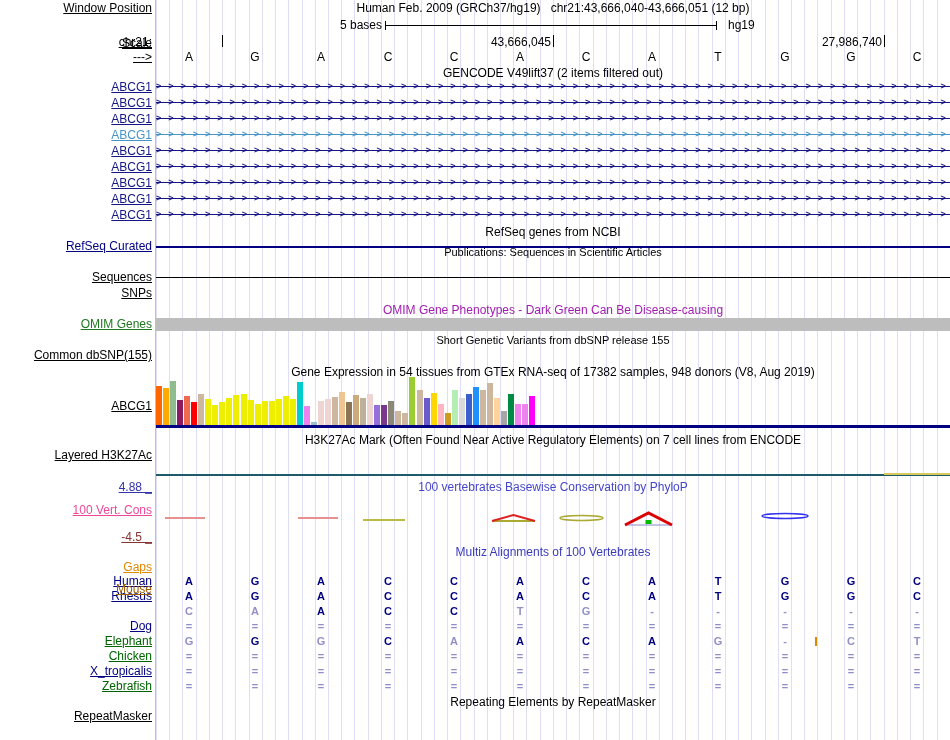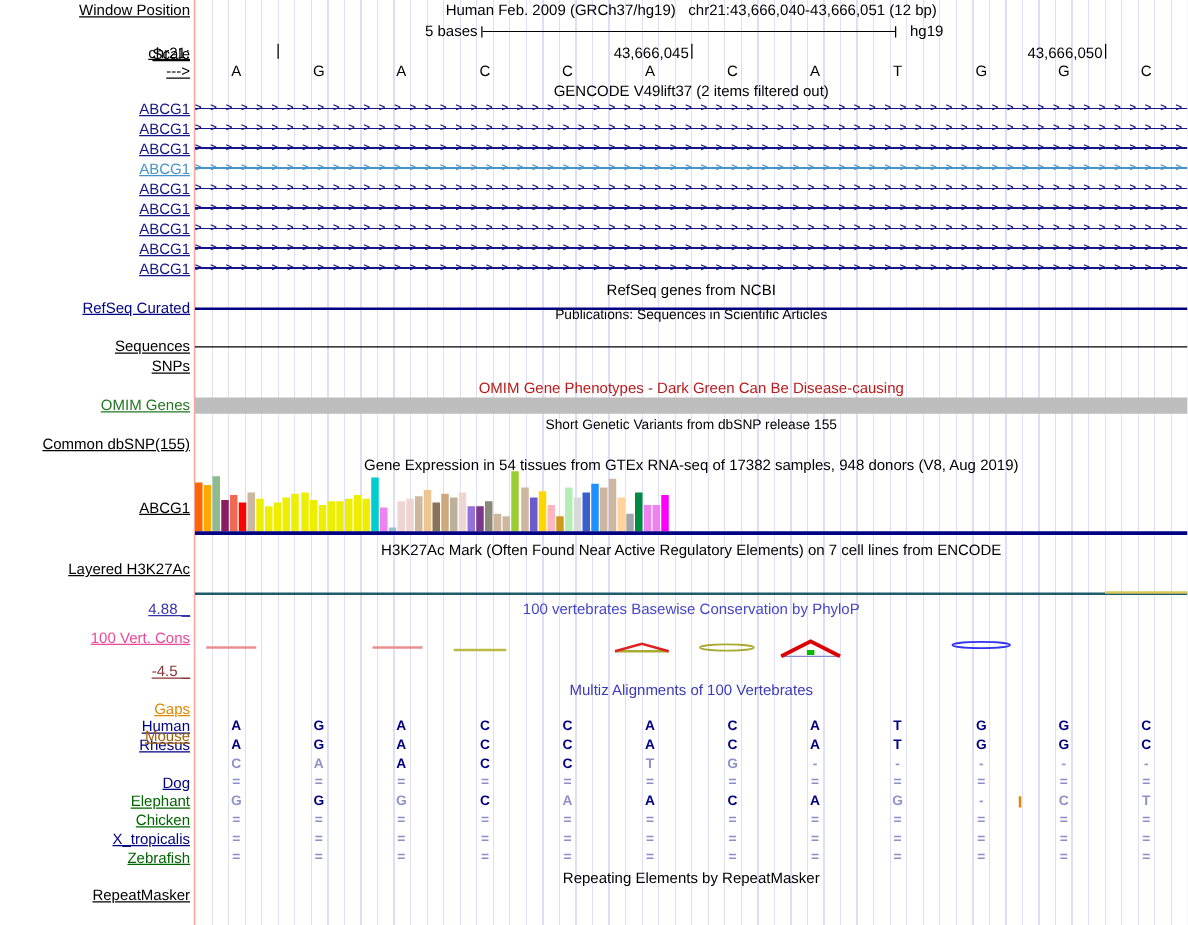--- a/index.html
+++ b/index.html
@@ -37,21 +37,21 @@
 
 <div class="lbl" style="top:37px;">Scale</div>
 <div class="abs" style="top:19px;left:260px;width:122px;text-align:right;font-size:12px;line-height:13px;">5 bases</div>
 <div id="scale-bar" style="top:21px;left:385px;width:330px;"></div>
 <div class="abs" style="top:19px;left:728px;font-size:12px;line-height:13px;">hg19</div>
 
 <div class="lbl" style="top:36px;">chr21:</div>
 <div id="coord-row">
     <div class="abs" style="top:36px;left:463px;width:88px;text-align:right;font-size:12px;line-height:13px;">43,666,045</div>
     <div class="tick" style="top:35px;left:553px;height:12px;"></div>
-    <div class="abs" style="top:36px;left:794px;width:88px;text-align:right;font-size:12px;line-height:13px;">43,666,050</div>
+    <div class="abs" style="top:36px;left:794px;width:88px;text-align:right;font-size:12px;line-height:13px;">27,986,740</div>
     <div class="tick" style="top:35px;left:884px;height:12px;"></div>
     <div class="tick" style="top:35px;left:222px;height:12px;"></div>
   </div>
 
 <div class="lbl" style="top:51px;">---&gt;</div>
 <div id="sequence-row">
     <div class="seq-cell" style="top:51px;left:156px;">A</div>
     <div class="seq-cell" style="top:51px;left:222px;">G</div>
     <div class="seq-cell" style="top:51px;left:288px;">A</div>
     <div class="seq-cell" style="top:51px;left:355px;">C</div>
@@ -90,21 +90,21 @@
 <div class="title" style="top:226px;">RefSeq genes from NCBI</div>
 <div class="lbl" style="top:240px;color:#000080;">RefSeq Curated</div>
 <div class="hline" style="top:246px;height:2px;background:#000080;"></div>
 
 <div class="title title-sm" style="top:246px;">Publications: Sequences in Scientific Articles</div>
 <div class="lbl" style="top:271px;">Sequences</div>
 <div class="hline" style="top:277px;height:1px;background:#000;"></div>
 
 <div class="lbl" style="top:287px;">SNPs</div>
 
-<div class="title" style="top:304px;color:#b91c1c;">OMIM Gene Phenotypes - Dark Green Can Be Disease-causing</div>
+<div class="title" style="top:304px;color:#a21caf;">OMIM Gene Phenotypes - Dark Green Can Be Disease-causing</div>
 <div class="lbl" style="top:318px;color:#227722;">OMIM Genes</div>
 <div class="hline" style="top:318px;height:13px;background:#bdbdbd;"></div>
 
 <div class="title title-sm" style="top:334px;">Short Genetic Variants from dbSNP release 155</div>
 <div class="lbl" style="top:349px;">Common dbSNP(155)</div>
 
 <div class="title" style="top:366px;">Gene Expression in 54 tissues from GTEx RNA-seq of 17382 samples, 948 donors (V8, Aug 2019)</div>
 <div class="lbl" style="top:400px;">ABCG1</div>
 <div id="gtex-bars">
     <div class="gtex-bar" style="left:156.0px;top:386px;width:6px;height:39px;background:#FF6600;"></div>

